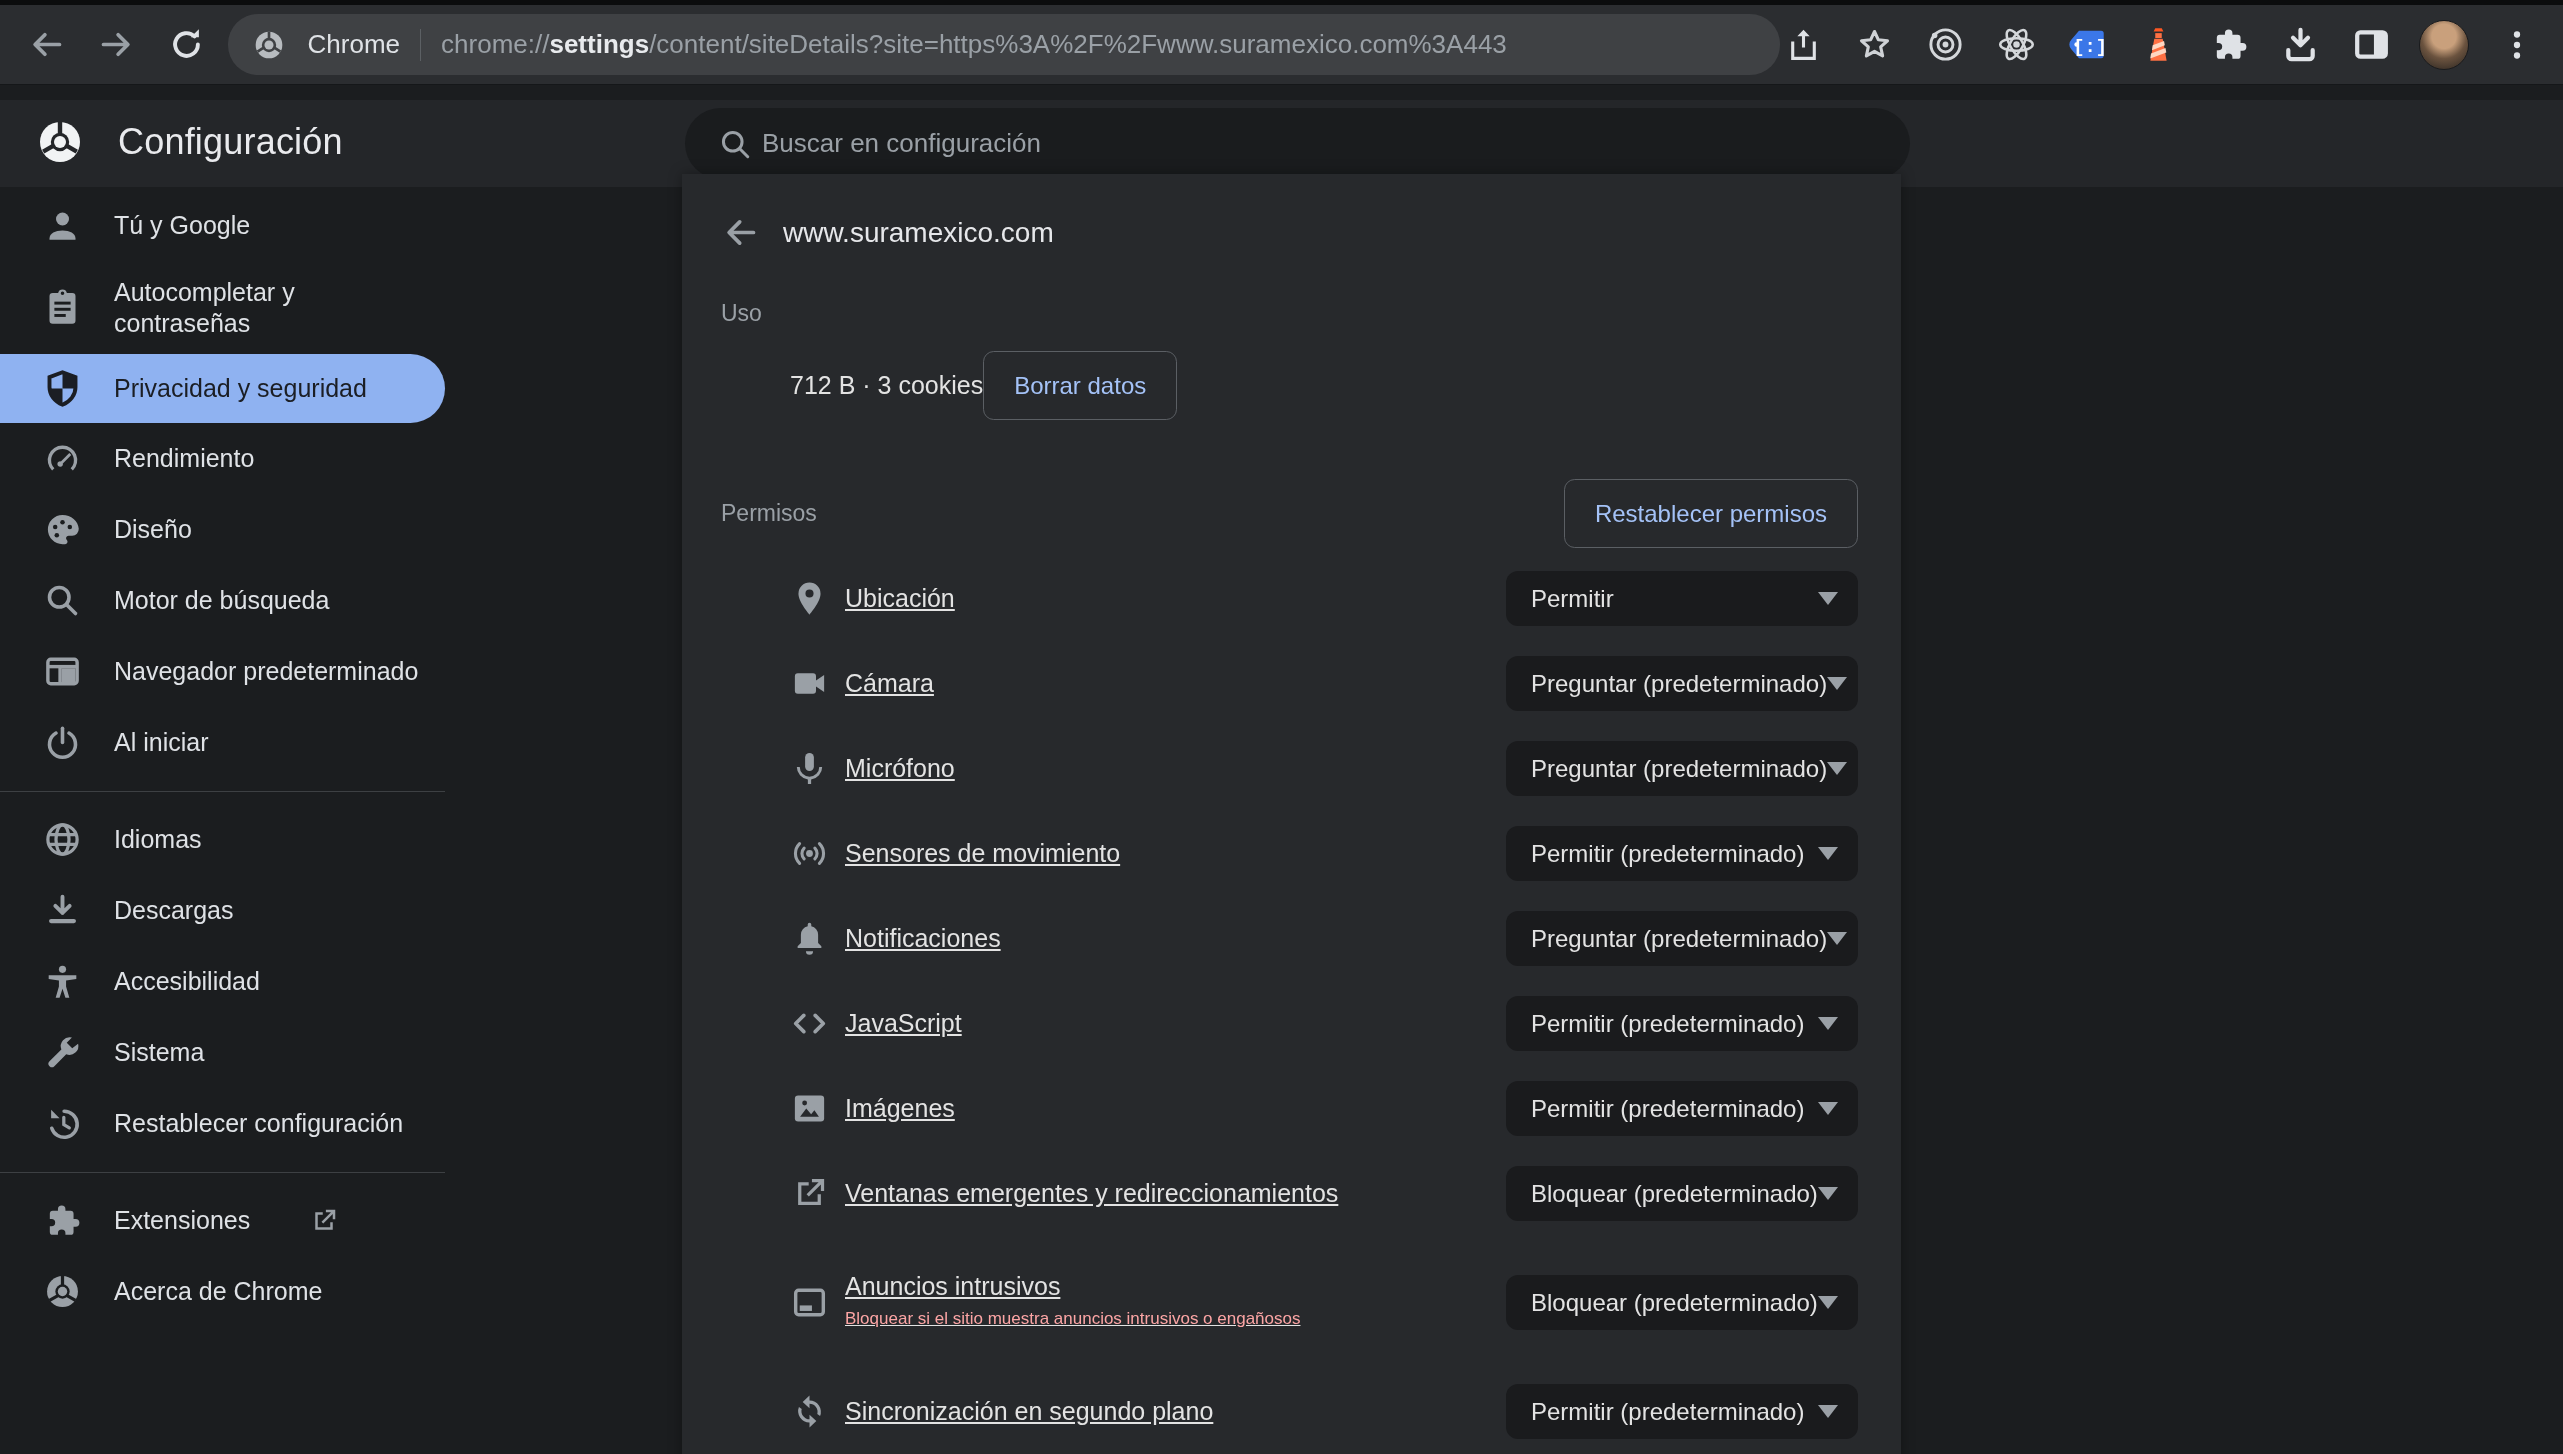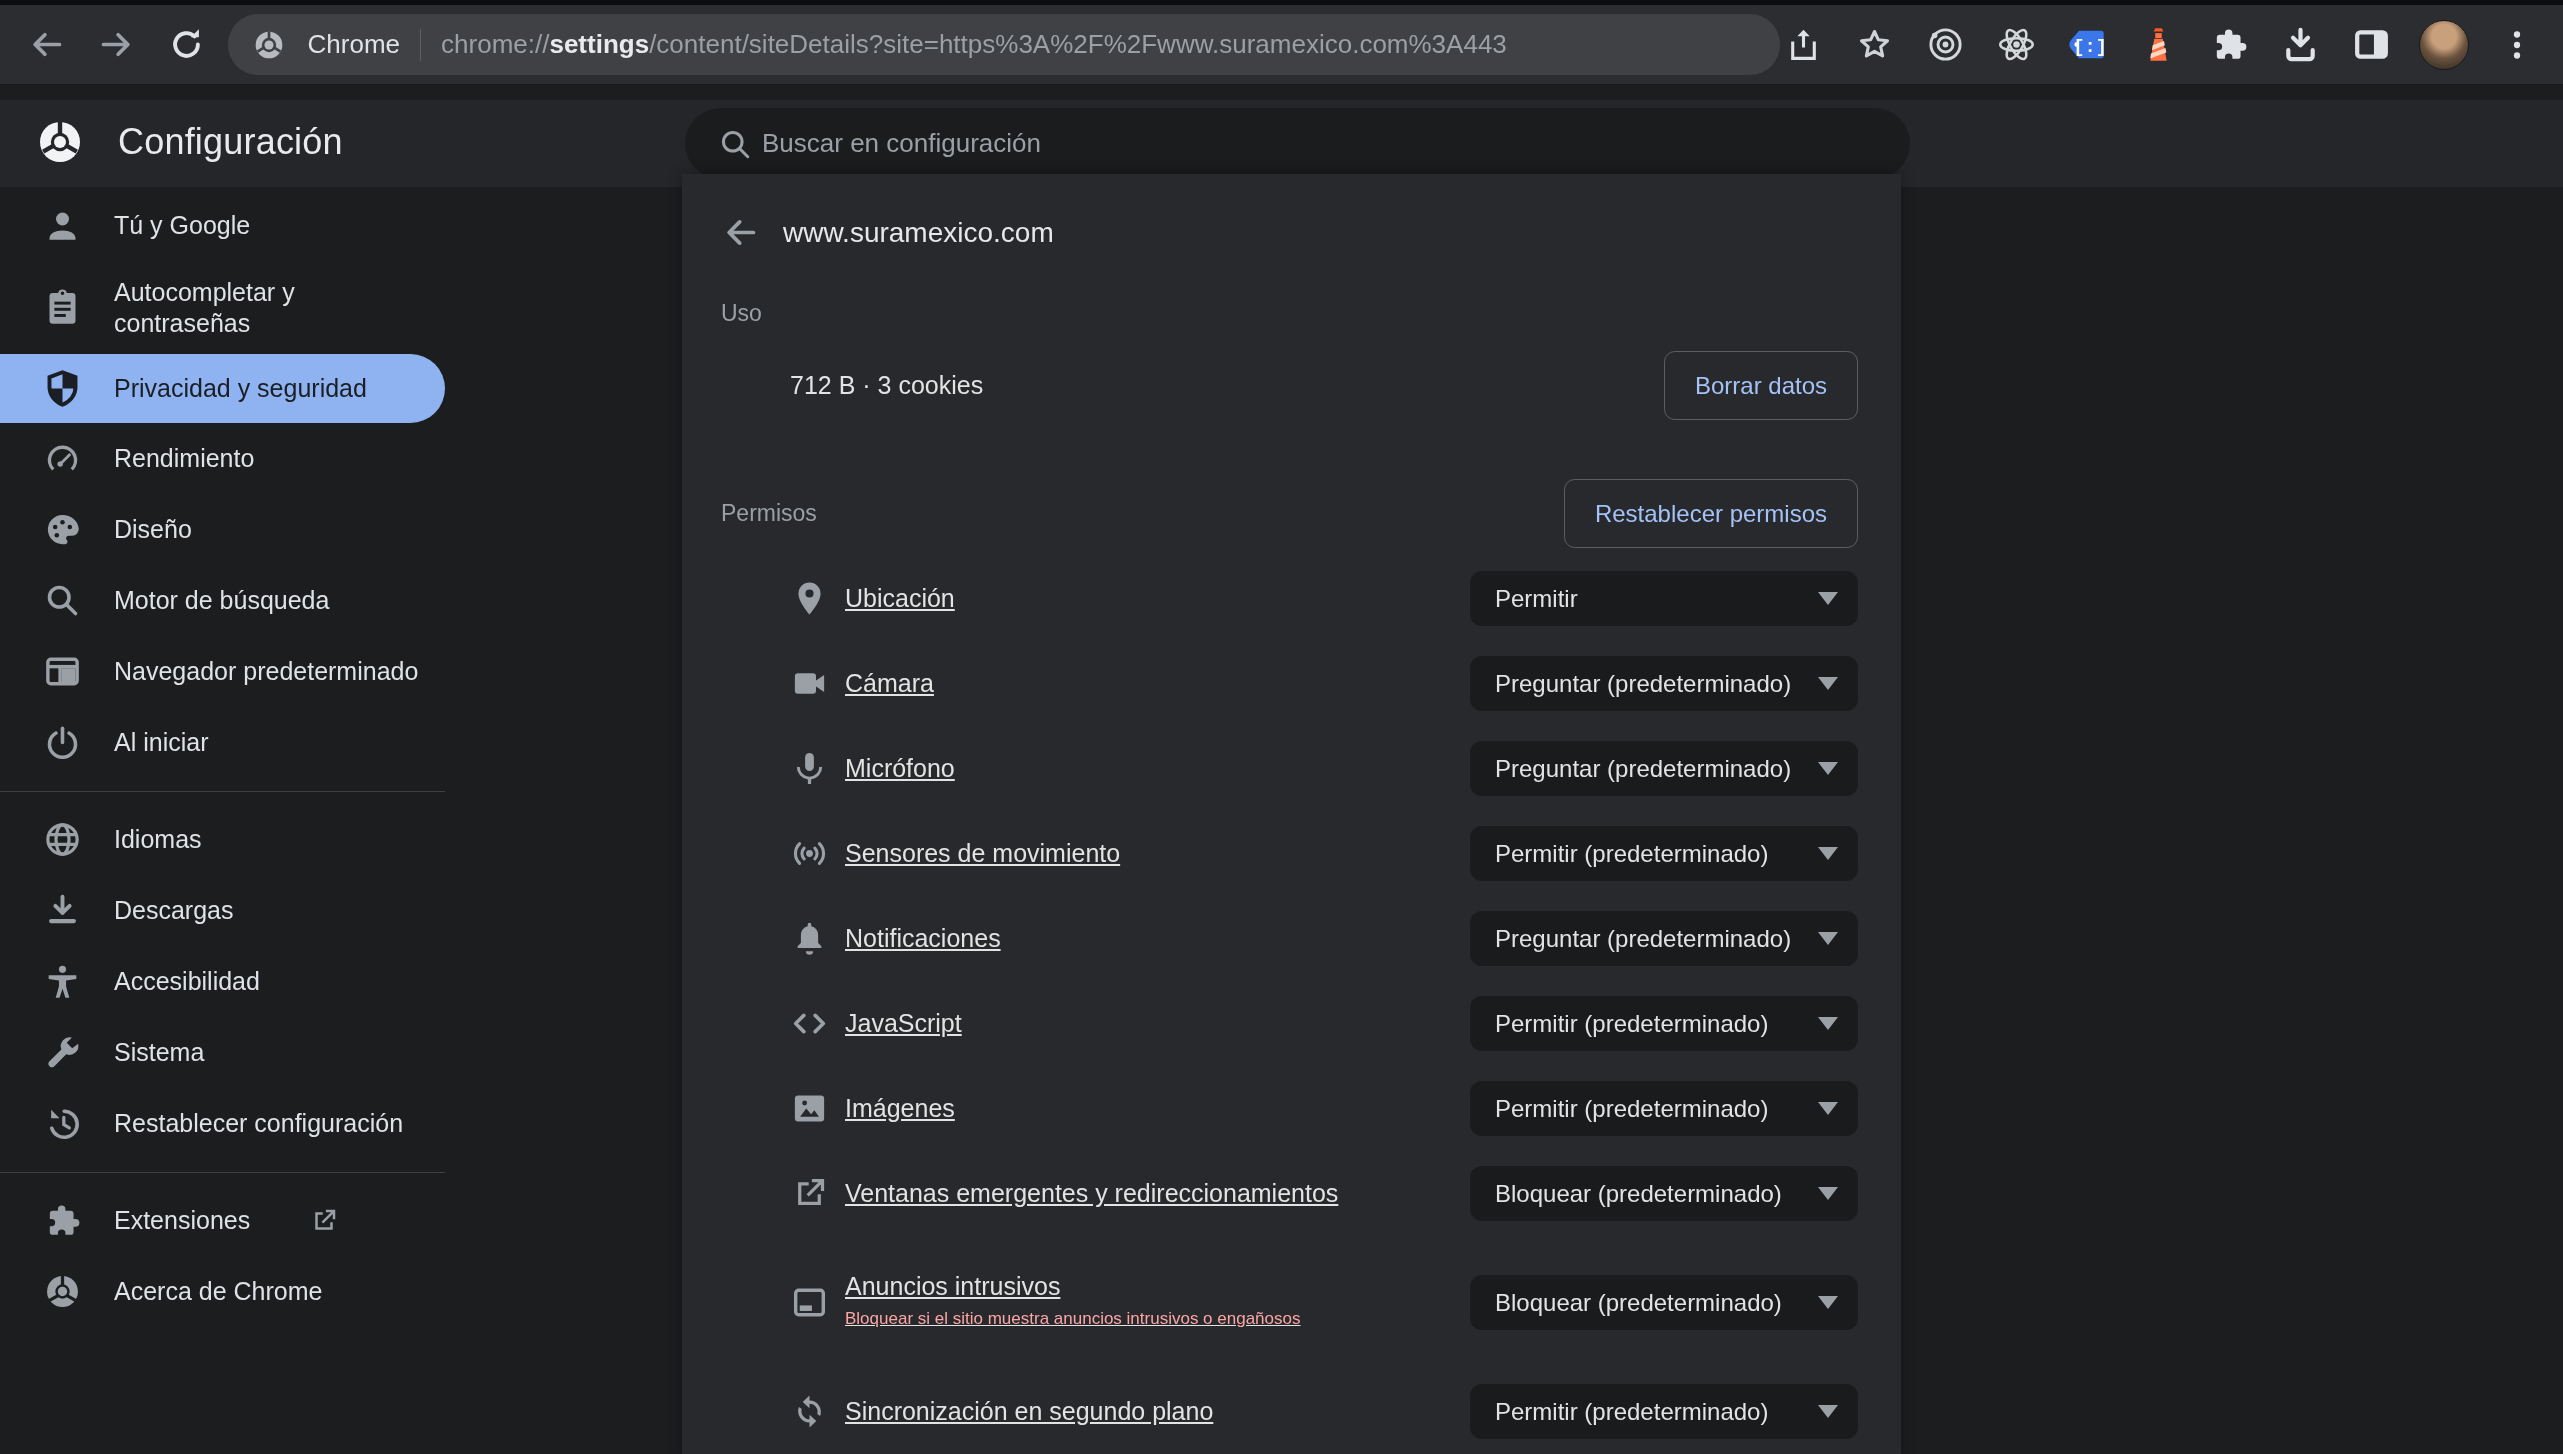--- a/index.html
+++ b/index.html
@@ -78,37 +78,37 @@
   
   .card {
     position:absolute; left:682px; top:0; width:1219px; height:1289px;
     background:#27292c; box-shadow:0 0 12.5px rgba(0,0,0,.35);
     padding:0 43px 0 39px;
   }
   .site-row { display:flex; align-items:center; gap:23px; padding-top:30px; height:87px; }
   .site-title { font-size:28px; font-weight:500; color:#e6e7ea; }
   .section-label { font-size:23px; font-weight:500; color:#9aa0a6; }
   .uso-label { margin-top:39px; }
-  .usage-row { display:flex; align-items:center; justify-content:space-between; margin-top:16px; height:85px; padding-left:69px; }
+  .usage-row { display:flex; align-items:center; margin-top:16px; height:85px; padding-left:69px; }
   .usage-value { font-size:25px; color:#e3e3e3; }
   .btn-outline {
     border:1.8px solid #5b5f64; border-radius:10.7px; background:transparent;
     color:var(--accent); font-size:24px; font-weight:500; font-family:inherit;
     padding:0 30px; height:69px; display:flex; align-items:center; cursor:pointer; white-space:nowrap;
   }
   .perms-header { display:flex; align-items:center; justify-content:space-between; margin-top:43px; height:85px; }
 
   .perm-row { display:flex; align-items:center; height:85px; }
   .perm-row.tall3 { height:133px; }
   .perm-icon { width:39px; height:39px; margin-left:69px; flex:none; display:flex; align-items:center; justify-content:center; }
   .perm-text { margin-left:16px; margin-right:18px; flex:1; min-width:0;text-decoration:underline; }
   .perm-label { font-size:25px; color:#e3e3e3; }
   .perm-desc { font-size:17px; color:#fca5a5; line-height:1.55; max-width:587px; margin-top:5.3px; }
   .select {
-    width:388px; height:55px; flex:none; background:#1a1b1d; border-radius:12px;
+    width:352px; height:55px; flex:none; background:#1a1b1d; border-radius:12px;
     display:flex; align-items:center; justify-content:space-between;
     padding:0 19.6px 0 25px; cursor:pointer;
   }
   .select .sel-val { font-size:24px; color:#e3e3e3; white-space:nowrap; }
   .caret { width:0; height:0; border-left:10.7px solid transparent; border-right:10.7px solid transparent; border-top:13.3px solid #9aa0a6; flex:none; }
 
   .ic-g { fill:#9aa0a6; }
   .ic-g-stroke { stroke:#9aa0a6; fill:none; }
   .ic-w { fill:#dfe2e6; }
   .ic-w-stroke { stroke:#dfe2e6; fill:none; }

